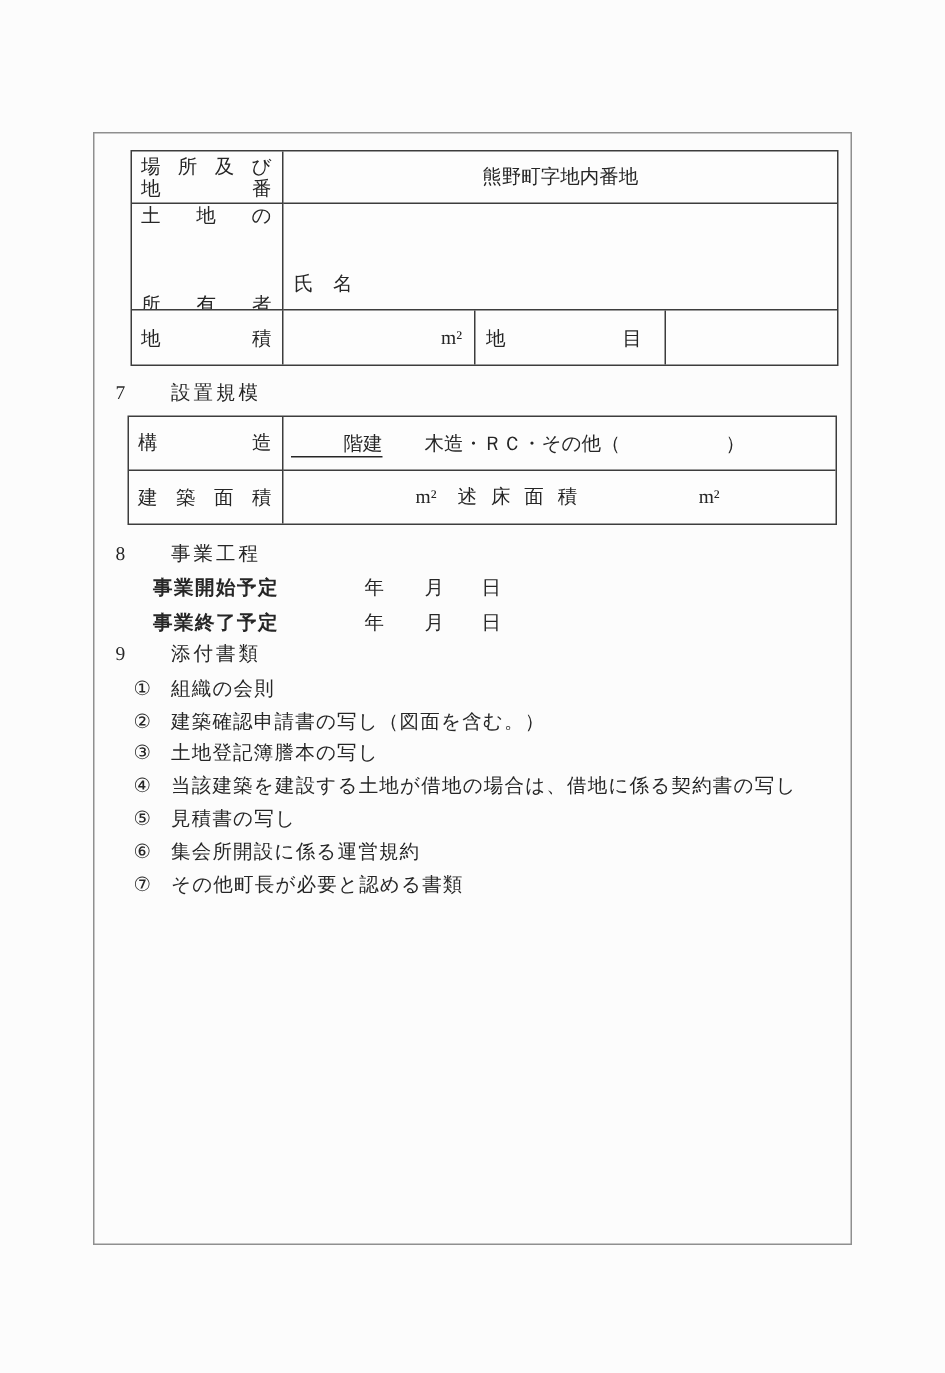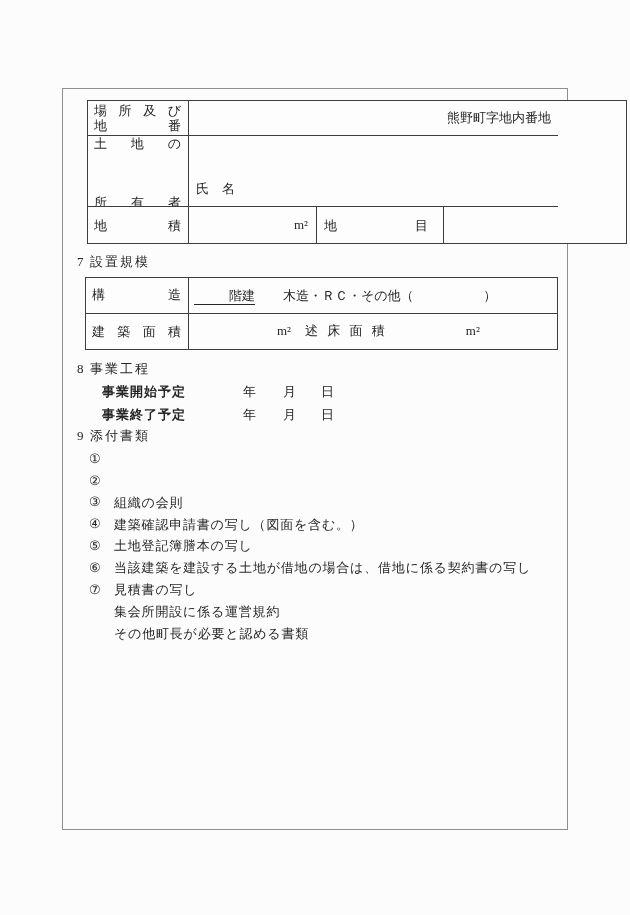--- a/index.html
+++ b/index.html
@@ -10,35 +10,35 @@
     color:#262626;
     font-size:13px;
   }
   .page { position:relative; width:630px; height:915px; overflow:hidden; background:#fcfcfc; }
 
   
   .frame { position:absolute; left:62px; top:88px; width:506px; height:742px; border:1px solid #8f8f8f; }
 
   
   .t1 {
-    position:absolute; left:87px; top:100px; width:540px; height:144px;
+    position:absolute; left:87px; top:100px; width:472px; height:144px;
     border:1px solid #3d3d3d;
     display:grid;
     grid-template-columns:101px 128px 127px 114px;
     grid-template-rows:35px 36px 35px 36px;
     background:#fdfdfd;
   }
   .cell { position:relative; overflow:hidden; }
   .br { border-right:1px solid #3d3d3d; }
   .bb { border-bottom:1px solid #3d3d3d; }
 
   .jlabel { text-align:justify; text-align-last:justify; width:100%; padding:0 7px 0 6px; line-height:15px; }
 
   .c-r1c1 { grid-column:1; grid-row:1; display:flex; flex-direction:column; justify-content:center; }
-  .c-r1c2 { grid-column:2 / span 3; grid-row:1; display:flex; align-items:center; justify-content:flex-end; padding:0 7px; }
+  .c-r1c2 { grid-column:2 / span 3; grid-row:1; display:flex; align-items:center; justify-content:center; padding:0 7px; }
   .c-r23c1 { grid-column:1; grid-row:2 / span 2; display:flex; flex-direction:column; justify-content:space-around;gap:44px; }
   .c-r2c2 { grid-column:2 / span 3; grid-row:2; line-height:35px; padding-left:7px; }
   .c-r3c2 { grid-column:2 / span 3; grid-row:3; line-height:34px; padding-left:7px; }
   .c-r4c1 { grid-column:1; grid-row:4; display:flex; align-items:center; }
   .c-r4c2 { grid-column:2; grid-row:4; line-height:35px; text-align:right; padding-right:8px; }
   .c-r4c3 { grid-column:3; grid-row:4; display:flex; align-items:center; }
   .c-r4c3 .jlabel { padding:0 15px 0 7px; }
   .c-r4c4 { grid-column:4; grid-row:4; }
 
   
@@ -59,27 +59,27 @@
   .types { margin-left:28px; }
   .paren-gap { display:inline-block; width:70px; }
   .u1 { margin-left:88px; }
   .mid-label { margin-left:14px; letter-spacing:3px; }
   .u2 { margin-left:78px; }
 
   
   .line { position:absolute; left:0; width:630px; height:15px; }
   .line span { position:absolute; top:0; white-space:nowrap; line-height:15px; }
   .secnum { left:77px; }
-  .sectitle { left:90px; letter-spacing:2px; }
+  .sectitle { left:114px; letter-spacing:2px; }
   .sched-label { left:102px; letter-spacing:1px;font-weight:bold; }
   .x-year { left:243px; }
   .x-month { left:283px; }
   .x-day { left:321px; }
   .item-num { left:89px; }
-  .item-text { left:114px; letter-spacing:0.8px;margin-top:44px; }
+  .item-text { left:114px; letter-spacing:0.8px; }
 </style>
 </head>
 <body>
 
 <div class="page">
 
   <div class="frame"></div>
 
   <div class="t1">
     <div class="cell c-r1c1 br bb">

